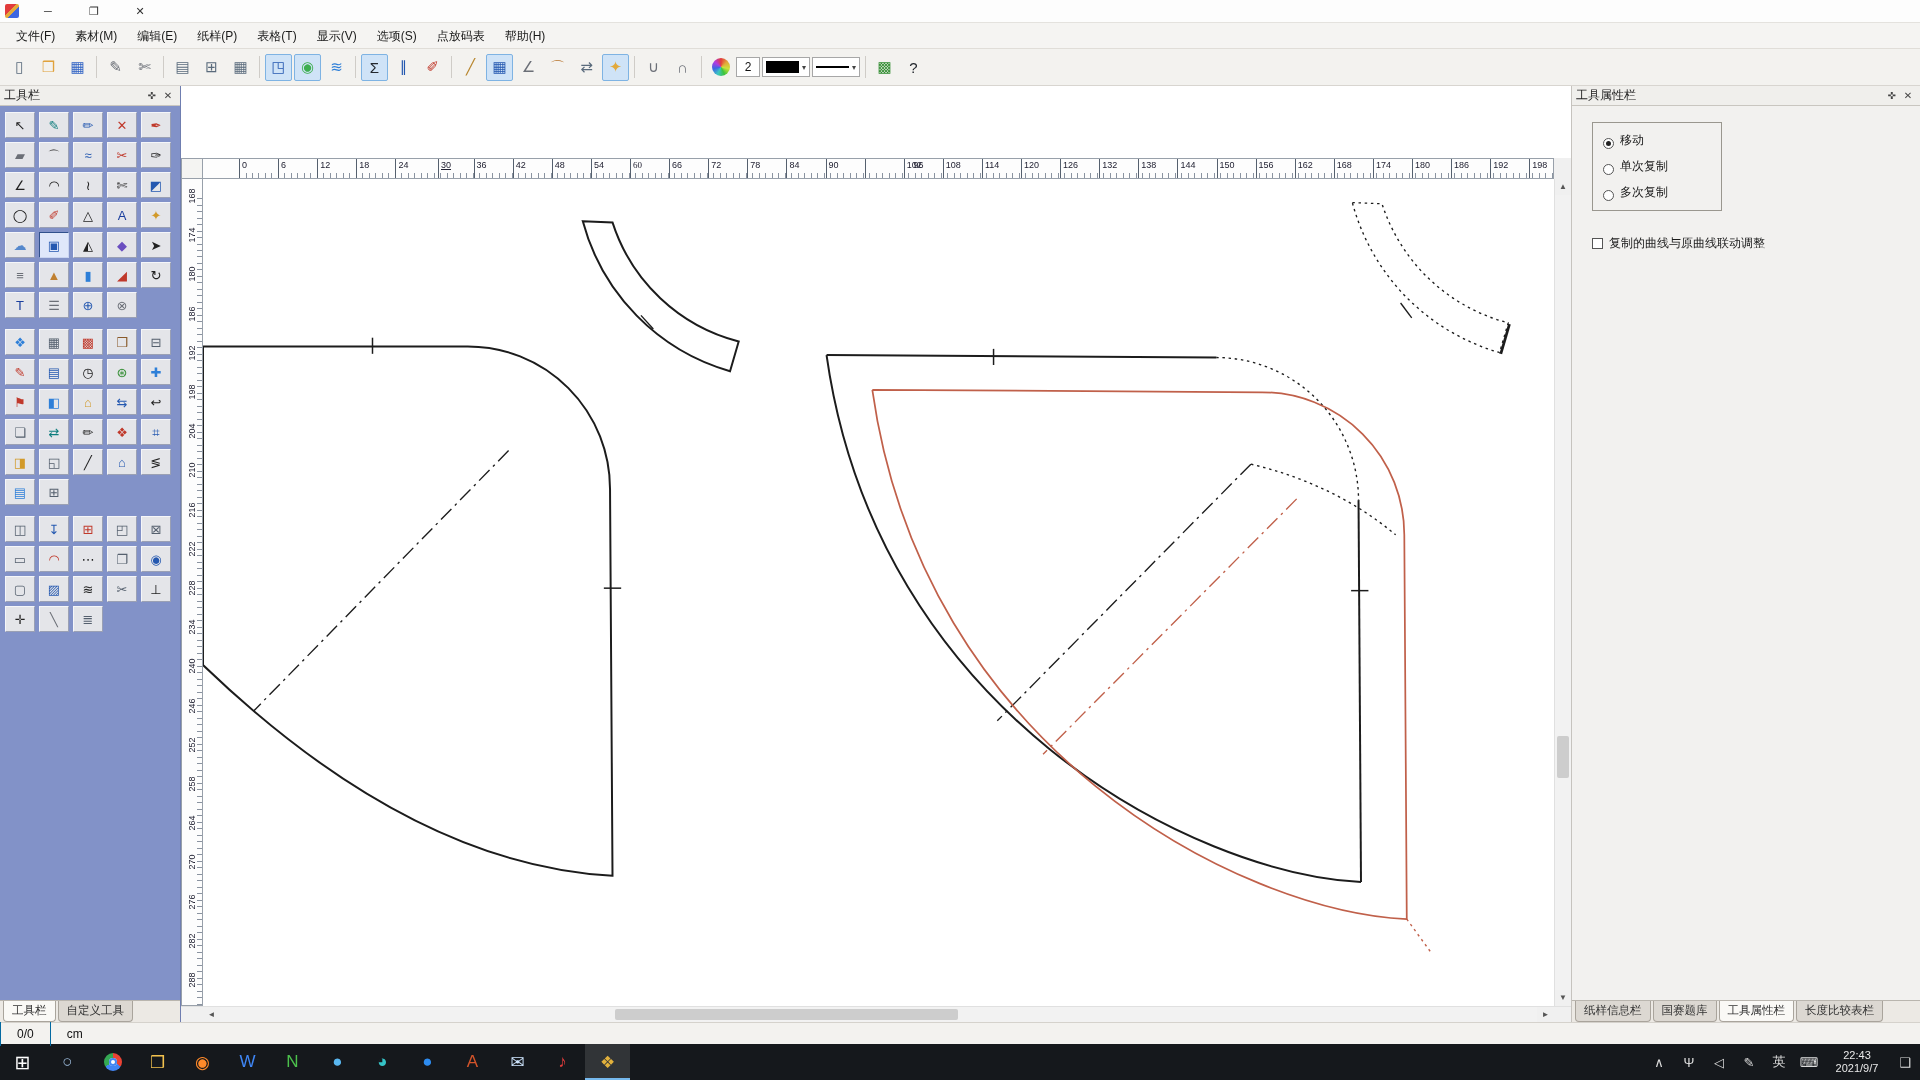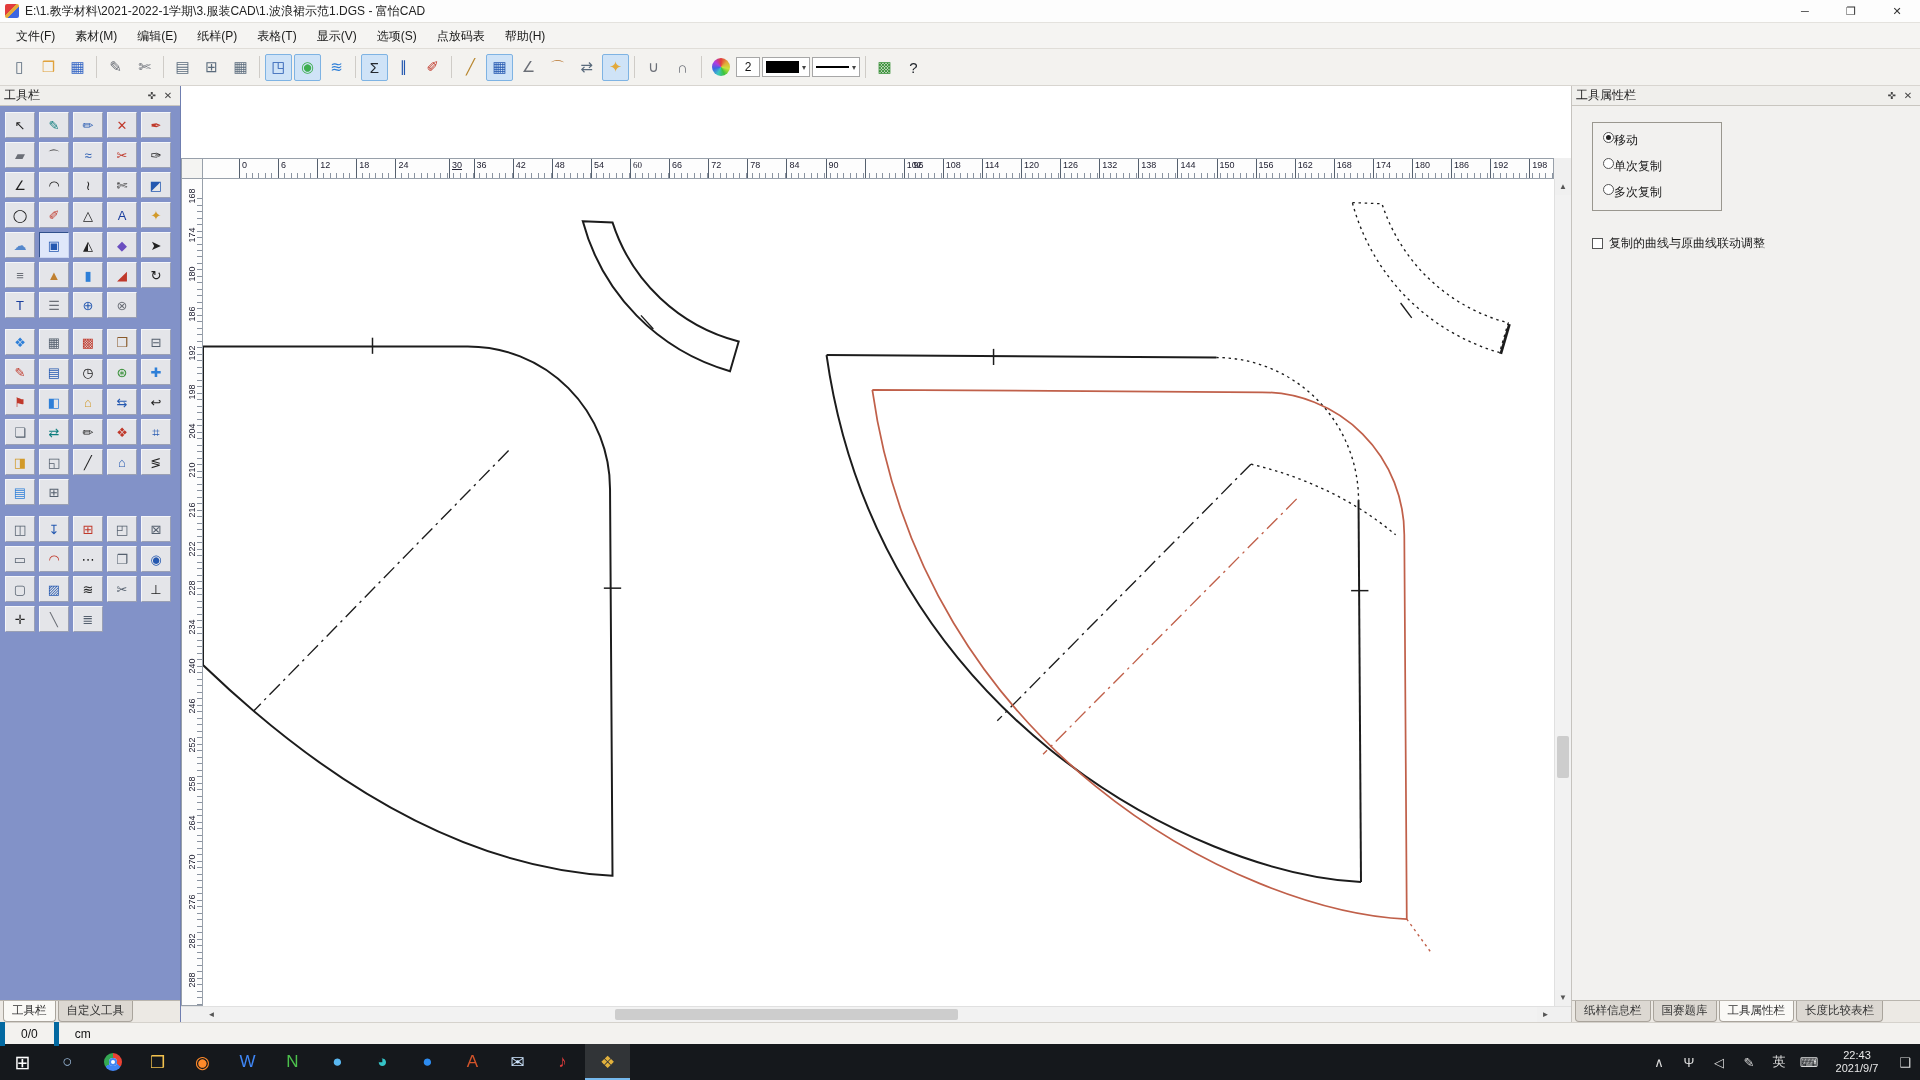--- a/index.html
+++ b/index.html
@@ -77,49 +77,48 @@
   .hs-spacer { width:22px; background:#f0f0f0; }
   .harrow { width:17px; text-align:center; font-size:8px; line-height:15px; color:#555; background:#f0f0f0; }
   .htrack { flex:1; position:relative; background:#f2f2f2; }
   .hthumb { position:absolute; top:2px; bottom:2px; left:30%; width:26%; background:#cdcdcd; border-radius:2px; }
   .hs-corner { width:17px; background:#f0f0f0; }
 
   
   .rpanel { width:349px; background:#f2f1ef; border-left:1px solid #c6c3be; display:flex; flex-direction:column; }
   .rbody { flex:1; padding:16px 0 0 20px; }
   .groupbox { width:130px; border:1px solid #9a978f; padding:9px 10px; display:flex; flex-direction:column; gap:9px; }
-  .radio-row { display:flex; align-items:flex-start; }
+  .radio-row { display:flex; align-items:flex-end; gap:6px; }
   .radio { width:11px; height:11px; border:1px solid #555; border-radius:50%; background:#fff; position:relative; flex:none; }
   .radio.on::after { content:""; position:absolute; inset:2px; background:#222; border-radius:50%; }
   .rlabel { font-size:12px; color:#1a1a1a; white-space:nowrap; }
   .check-row { margin-top:24px; display:flex; align-items:center; gap:6px; }
   .checkbox { width:11px; height:11px; border:1px solid #555; background:#fff; flex:none; }
 
   
   .statusbar { height:22px; background:#f3f2ef; border-top:1px solid #d5d2cc; display:flex; align-items:center; }
   .st-text { flex:1; padding-left:8px; font-size:12px; color:#1a1a1a; white-space:nowrap; overflow:hidden; }
-  .st-cell { border-left:5px solid #0369a1; padding:12px 16px; height:100%; display:flex; align-items:center; font-size:12px; }
+  .st-cell { border-left:1px solid #0369a1; padding:12px 16px; height:100%; display:flex; align-items:center; font-size:12px; }
 
   
   .taskbar { height:36px; background:#15181c; display:flex; align-items:stretch; color:#e8e8e8; }
   .tb-item { width:45px; display:flex; align-items:center; justify-content:center; font-size:17px; }
   .tb-item.active { background:rgba(255,255,255,.12); box-shadow:inset 0 -2px 0 #76b9ed; }
   .chrome { width:18px; height:18px; border-radius:50%; position:relative;
             background:conic-gradient(#ea4335 0 33%,#4285f4 33% 66%,#34a853 66% 100%); }
   .chrome::after { content:""; position:absolute; inset:5px; border-radius:50%; background:#fff; box-shadow:inset 0 0 0 2px #4285f4; }
   .tb-tray { margin-left:auto; display:flex; align-items:center; }
   .tray-ico { width:30px; text-align:center; font-size:13px; color:#ddd; }
   .tray-clock { min-width:66px; text-align:center; font-size:11px; line-height:13px; padding:0 6px; }
 </style>
 </head>
 <body>
 
 <div class="titlebar">
   <div class="app-ico"></div>
-  <div class="t-title">E:\1.教学材料\2021-2022-1学期\3.服装CAD\1.波浪裙示范1.DGS - 富怡CAD</div>
   <div class="win-btns" id="winbtns">
       <div class="win-btn">─</div>
       <div class="win-btn">❐</div>
       <div class="win-btn">✕</div>
     </div>
 </div>
 
 <div class="menubar" id="menubar">
     <div class="menu-item">文件(F)</div>
     <div class="menu-item">素材(M)</div>
@@ -519,21 +518,21 @@
   <div class="canvas">
     <div class="cblank"></div>
     <div class="rrow">
       <div class="rcorner"></div>
       <div class="hruler" id="hruler">
           <span class="hlab" style="left: 36px;">0</span>
           <span class="hlab" style="left: 75.1px;">6</span>
           <span class="hlab" style="left: 114.2px;">12</span>
           <span class="hlab" style="left: 153.3px;">18</span>
           <span class="hlab" style="left: 192.4px;">24</span>
-          <span class="hlab" style="left: 246px; text-decoration: underline;">30</span>
+          <span class="hlab" style="left: 235px; text-decoration: underline;">30</span>
           <span class="hlab" style="left: 270.6px;">36</span>
           <span class="hlab" style="left: 309.7px;">42</span>
           <span class="hlab" style="left: 348.8px;">48</span>
           <span class="hlab" style="left: 387.9px;">54</span>
           <span class="hlab" style="left: 427px; font-family: Liberation Serif, serif;">60</span>
           <span class="hlab" style="left: 466.1px;">66</span>
           <span class="hlab" style="left: 505.2px;">72</span>
           <span class="hlab" style="left: 544.3px;">78</span>
           <span class="hlab" style="left: 583.4px;">84</span>
           <span class="hlab" style="left: 622.5px;">90</span>

